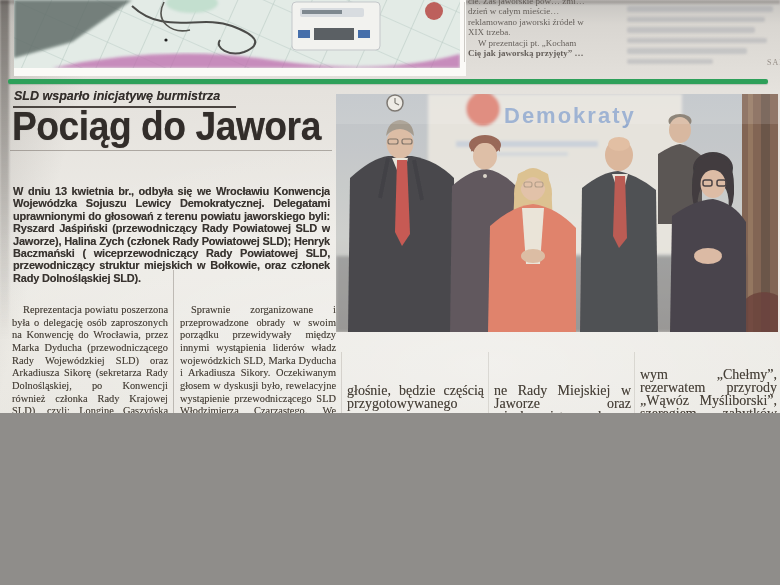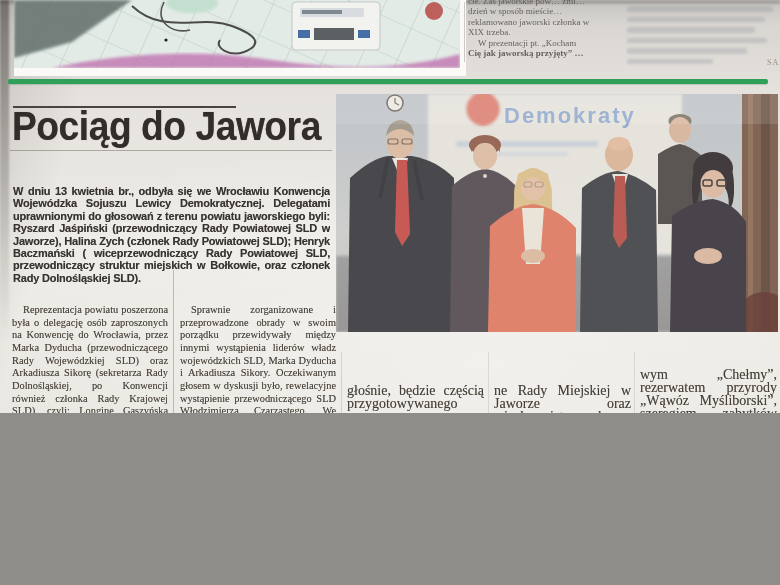--- a/index.html
+++ b/index.html
@@ -96,39 +96,40 @@
       <circle cx="420" cy="11" r="9" fill="#c6453f" opacity="0.85" filter="url(#tb2)"></circle>
       <circle cx="152" cy="40" r="1.6" fill="#1e1e1e"></circle>
       <path d="M38,68 Q150,44 258,60 T446,54 L446,68 Z" fill="#c969b6" opacity="0.75" filter="url(#tb1)"></path>
     </svg>
   </div>
 
   <div class="abs top-sep"></div>
 
   <div class="abs top-col-a">
     <div class="ln">cie. Zaś jaworskie pow… zmi…</div>
-    <div class="ln">dzień w sposób mieście…</div>
-    <div class="ln">reklamowano jaworski członka w</div>
+    <div class="ln">dzień w całym mieście…</div>
+    <div class="ln">reklamowano jaworski źródeł w</div>
     <div class="ln">XIX trzeba.</div>
     <div class="ln ind">W prezentacji pt. „Kocham</div>
     <div class="ln" style="font-weight:bold">Cię jak jaworską przyjęty” …</div>
   </div>
 
   <div class="abs top-col-b">
     <div class="bar" style="width:146px"></div>
     <div class="bar" style="width:138px"></div>
     <div class="bar" style="width:128px"></div>
     <div class="bar" style="width:140px"></div>
     <div class="bar" style="width:120px"></div>
     <div class="bar" style="width:86px"></div>
   </div>
   <div class="abs signature">SAD</div>
 
   <div class="abs green-bar" style="background:#2ea05a"></div>
 
+  <div class="abs kicker">SLD wsparło inicjatywę burmistrza</div>
   <div class="abs kicker-line"></div>
   <div class="abs headline">Pociąg do Jawora</div>
   <div class="abs lead-rule"></div>
   <div class="abs lead">W dniu 13 kwietnia br., odbyła się we Wrocławiu Konwencja Wojewódzka Sojuszu Lewicy Demokratycznej. Delegatami uprawnionymi do głosowań z terenu powiatu jaworskiego byli: Ryszard Jaśpiński (przewodniczący Rady Powiatowej SLD w Jaworze), Halina Zych (członek Rady Powiatowej SLD); Henryk Baczmański ( wiceprzewodniczący Rady Powiatowej SLD, przewodniczący struktur miejskich w Bołkowie, oraz członek Rady Dolnośląskiej SLD).</div>
 
   <div class="abs main-photo">
     <svg width="442" height="238" viewBox="0 0 442 238">
       <defs>
         <linearGradient id="pbg" x1="0" y1="0" x2="0" y2="1">
           <stop offset="0" stop-color="#b7bdc5"></stop>

